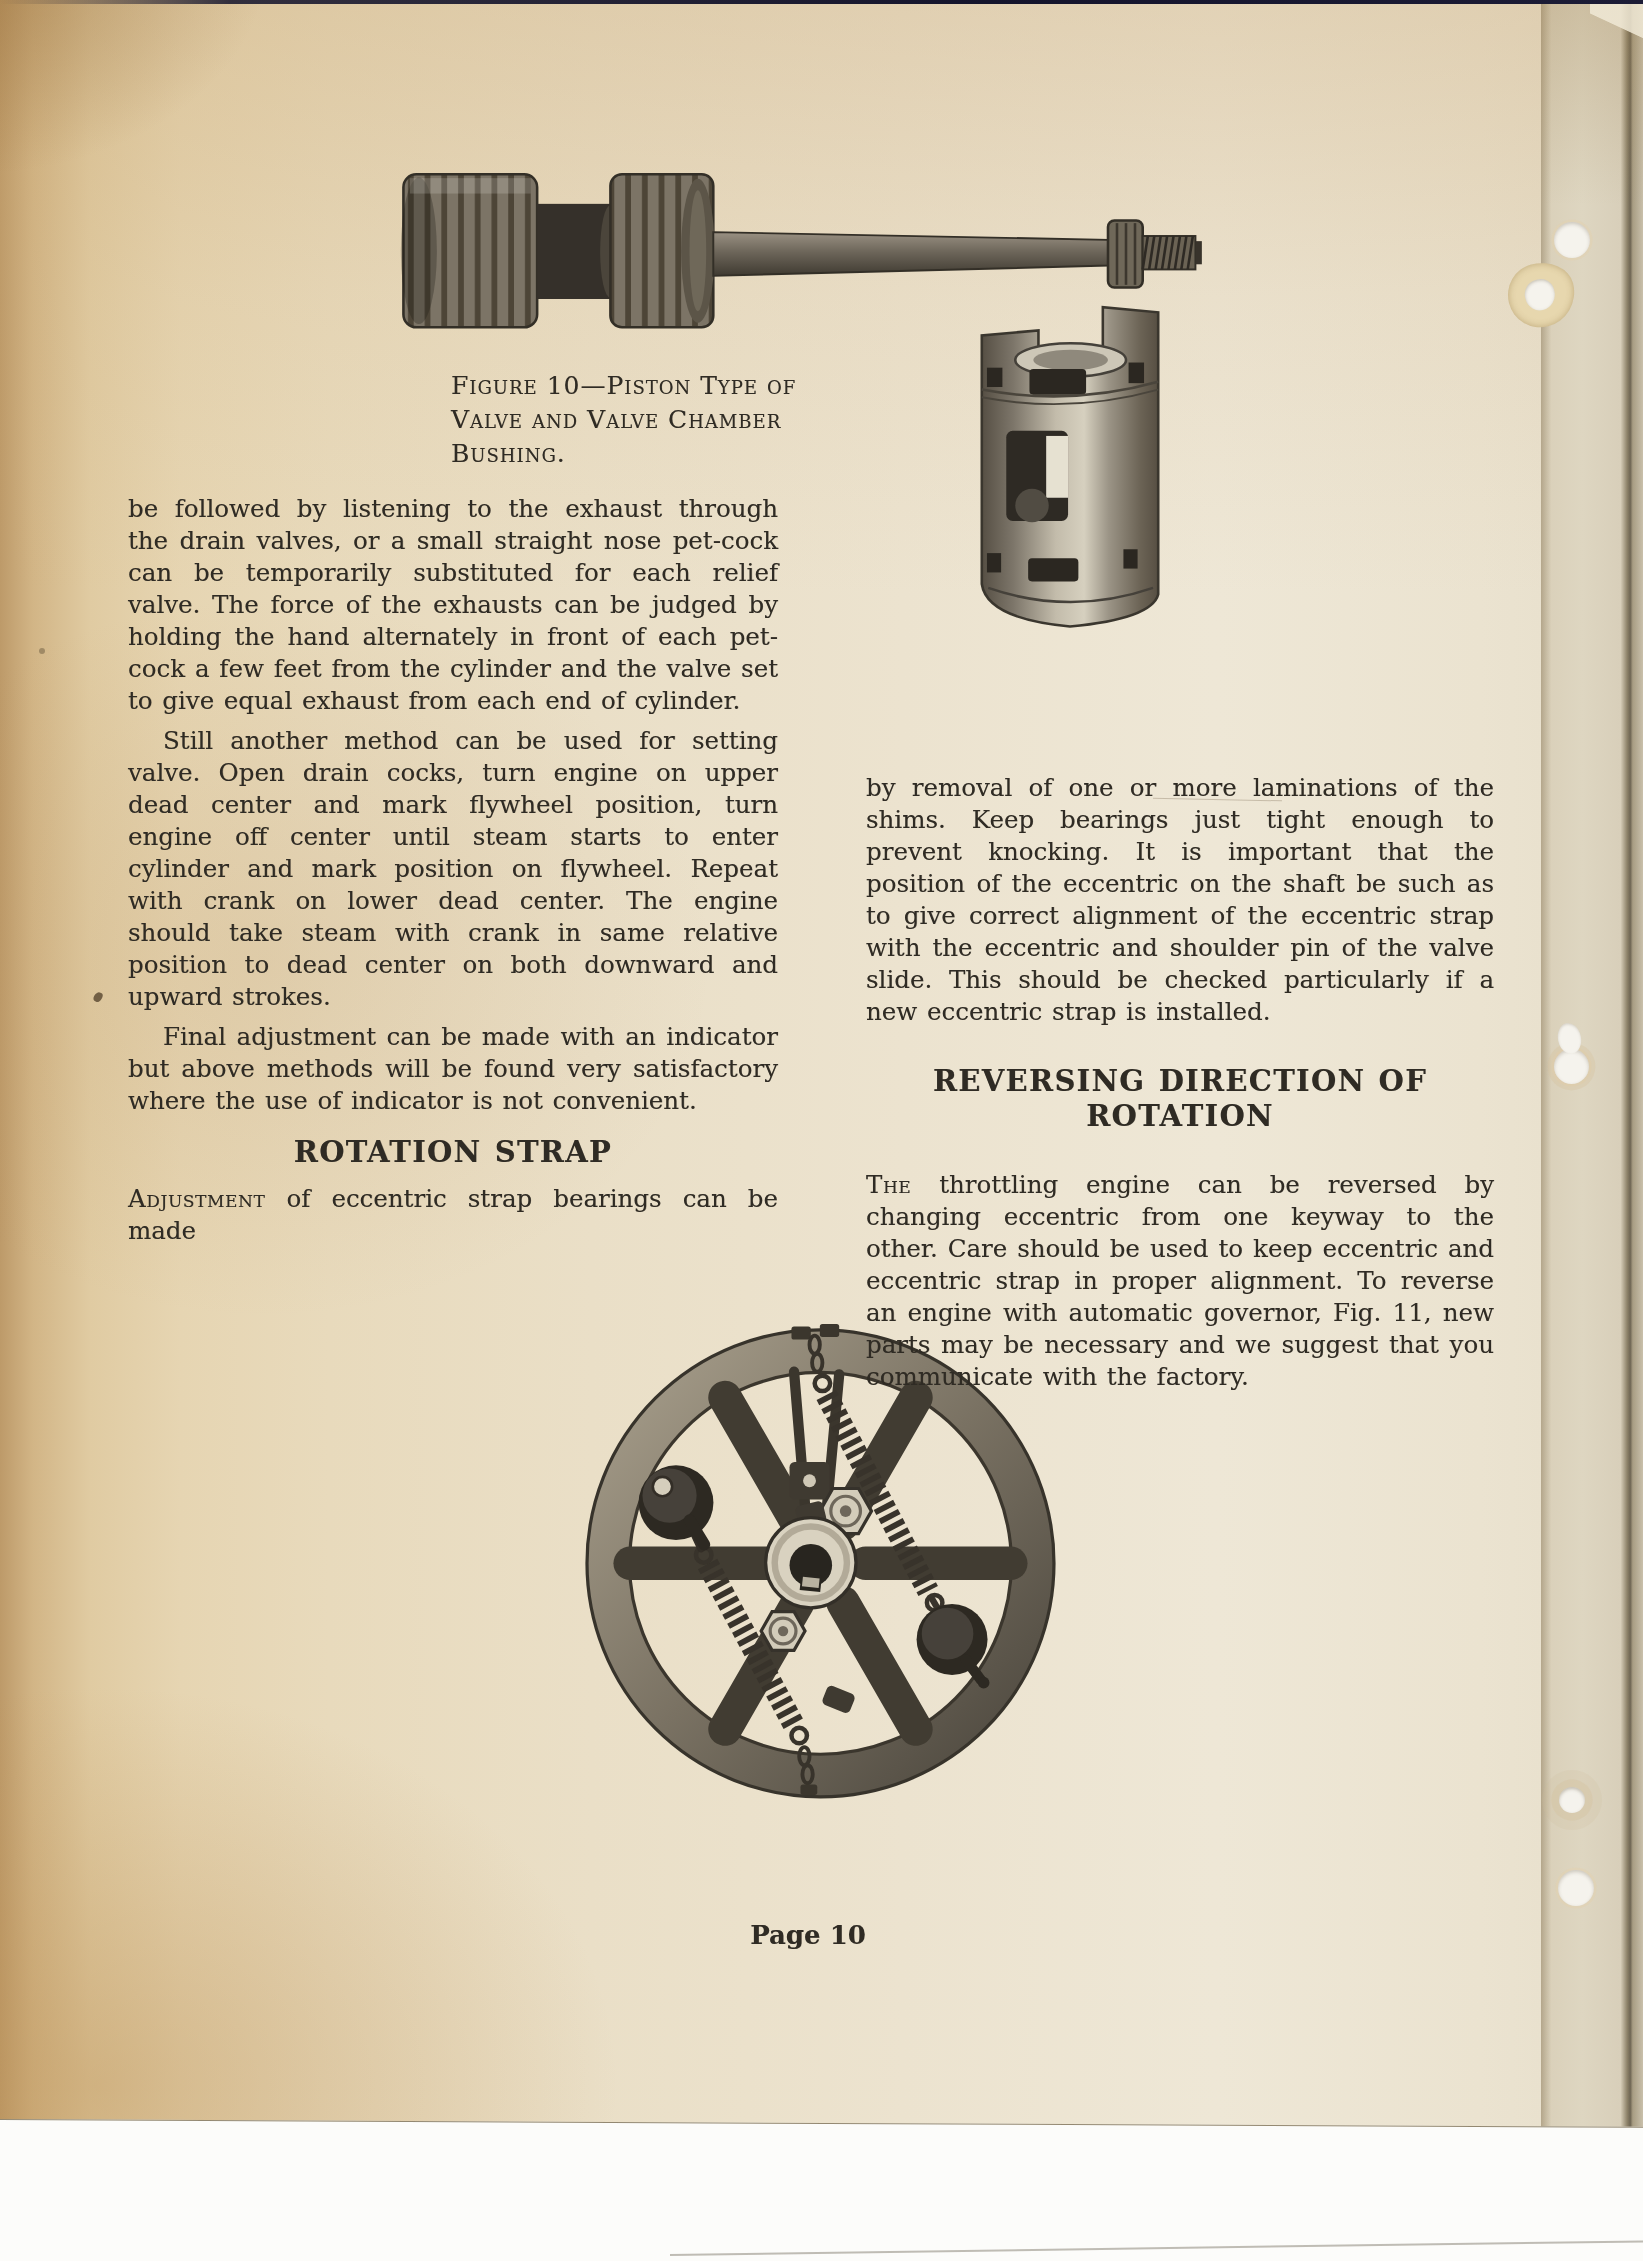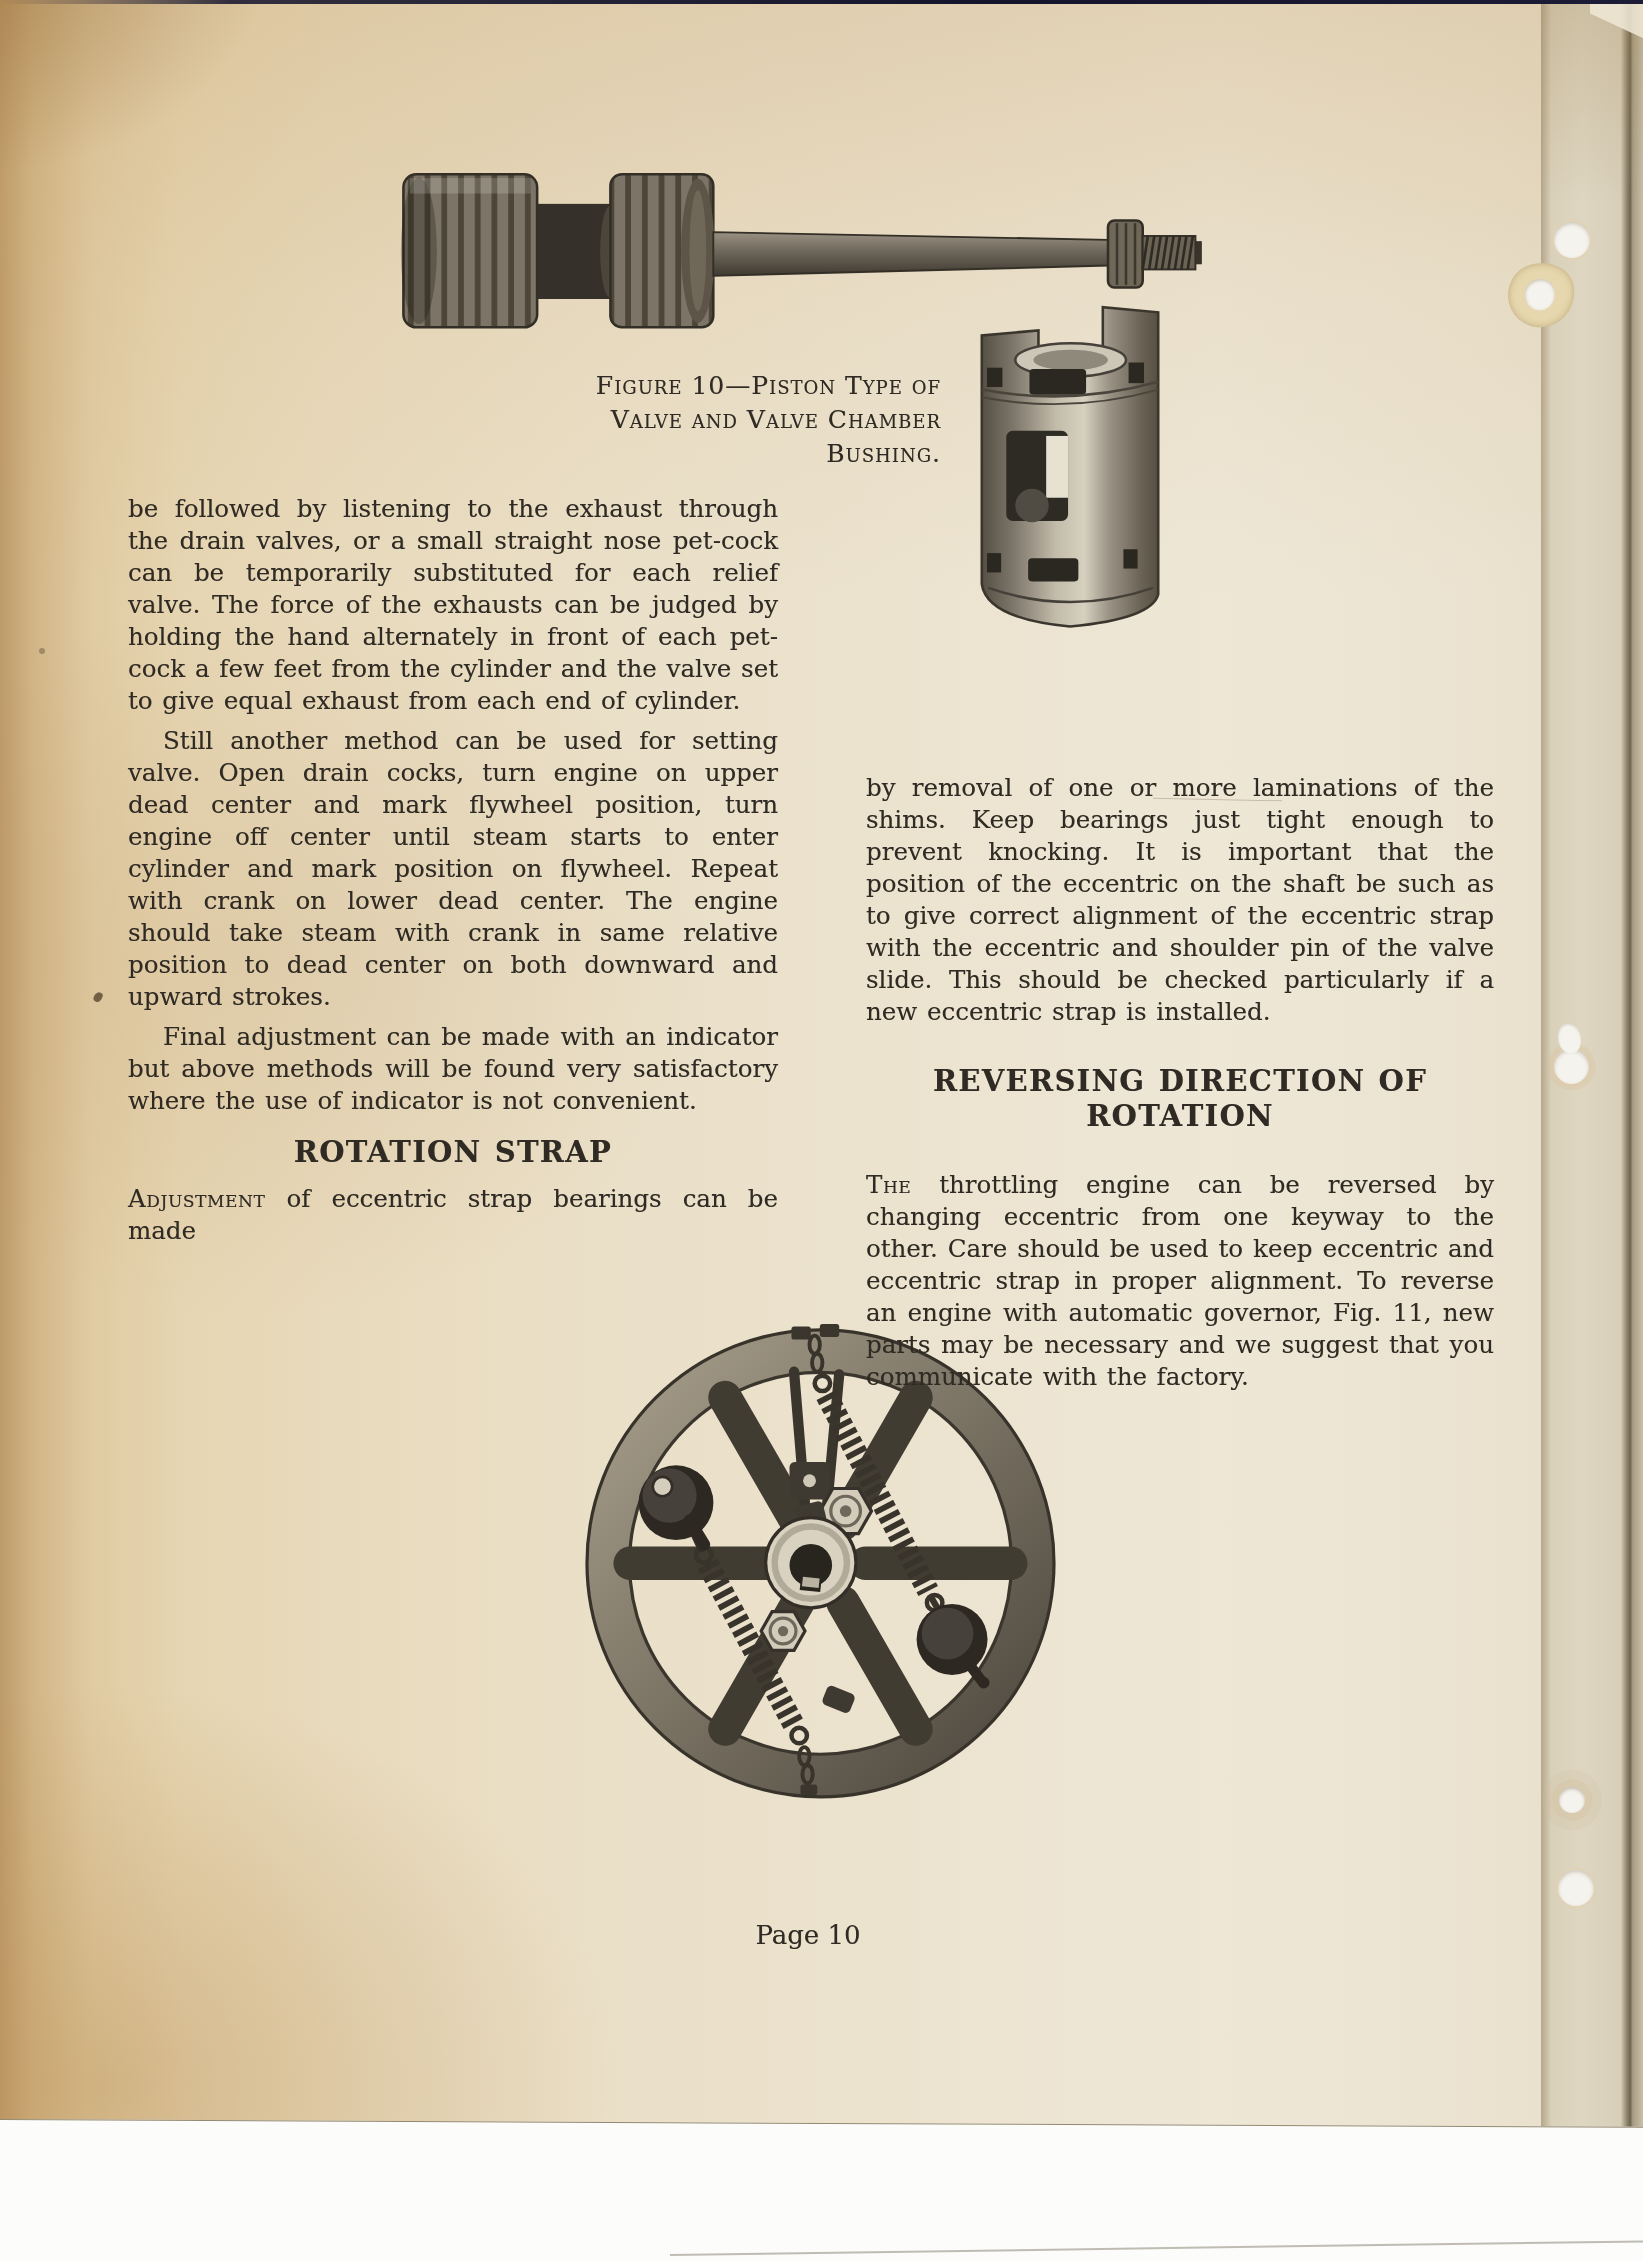--- a/index.html
+++ b/index.html
@@ -57,24 +57,24 @@
 
   
   .art { position:absolute; }
   .fig10-svg   { left:396px;  top:164px;  width:812px; height:180px; }
   .bushing-svg { left:970px; top:293px;  width:200px;  height:367px; }
   .flywheel-svg{ left:567px;  top:1315px; width:516px;  height:516px; }
 
   
   .txt { color:var(--ink); text-shadow:0.3px 0.4px 0.5px rgba(40,35,25,0.35); }
   .caption { position:absolute; font-variant:small-caps; font-size:25px; line-height:34px;
-    letter-spacing:1px; text-align:right; }
+    letter-spacing:1px; text-align:left; }
   .fig10-caption { left:451px; top:369px; width:490px; }
   .fig11-caption { left:403px; top:1829px; width:812px; }
-  .page-label { position:absolute; left:679px; top:1920px; width:258px; text-align:center; font-size:26px; }
+  .page-label { position:absolute; left:679px; top:1920px; width:258px; text-align:center; font-size:26px;font-weight:bold; }
 
   .col { position:absolute; font-size:24.5px; line-height:32px; text-align:justify; word-spacing:1.9px; }
   .col-left  { left:120px;  top:485px;  width:666px; }
   .col-right { left:858px; top:764px; width:644px; }
   .body-p { margin:8px; }
   .ind { text-indent:35px; }
   .force-just { text-align-last:justify; }
   .lead { font-variant:small-caps; letter-spacing:0.6px; }
   .sec-heading { font-size:29px; line-height:35px; font-weight:700; text-align:center;
     letter-spacing:1.3px; margin:18px 0 13px; }

